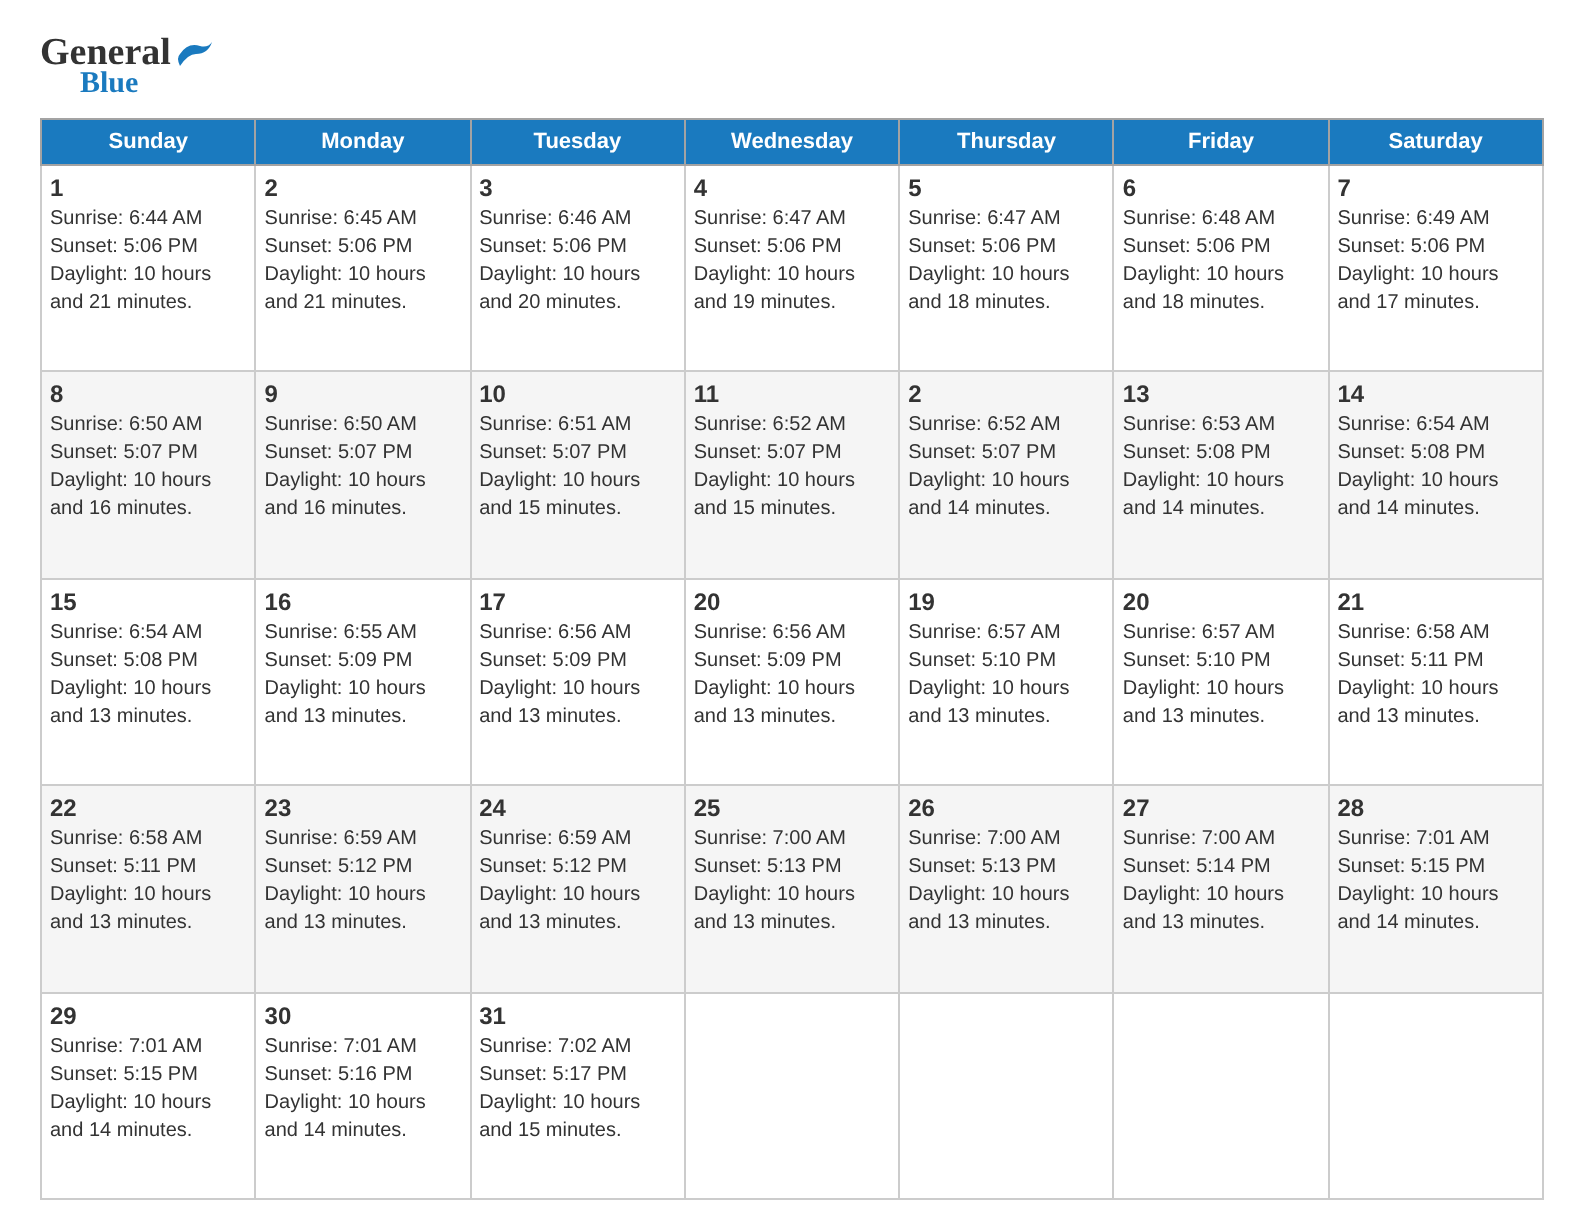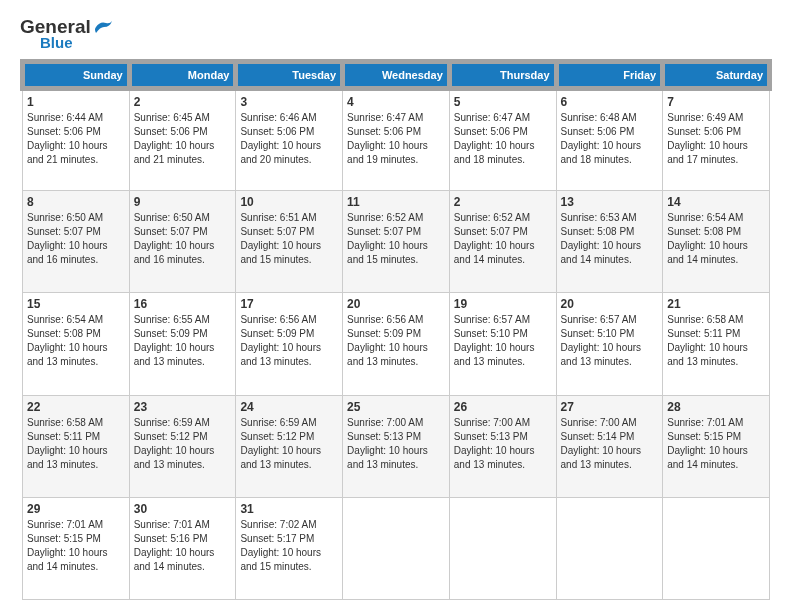--- a/index.html
+++ b/index.html
@@ -15,20 +15,21 @@
       height: 612px;
       padding: 16px 20px 12px 20px;
       display: flex;
       flex-direction: column;
     }
     .header {
       display: flex;
       align-items: flex-start;
       justify-content: space-between;
       margin-bottom: 8px;
+      font-family: Liberation Serif, serif;
     }
     .logo {
       display: flex;
       flex-direction: column;
       align-items: flex-start;
     }
     .title-block {
       text-align: right;
     }
     .month-title {
@@ -46,22 +47,22 @@
       border-collapse: collapse;
       width: 100%;
       font-size: 9.5px;
     }
     .calendar thead tr th {
       background: #1a7abf;
       color: #fff;
       font-size: 11px;
       font-weight: bold;
       padding: 5px 4px;
-      text-align: right;
-      border: 5px solid #a3a3a3;
+      text-align: center;
+      border: 1px solid #a3a3a3;
     }
     .calendar tbody tr td {
       border: 1px solid #ccc;
       vertical-align: top;
       padding: 4px 4px 3px 4px;
       width: calc(100% / 7);
       height: 88px;
       color: #333;
       background: #fff;
     }

